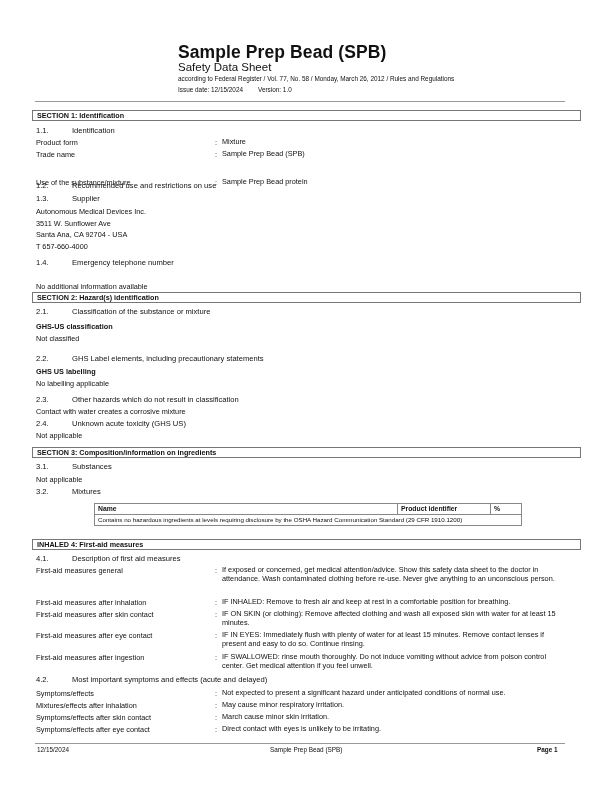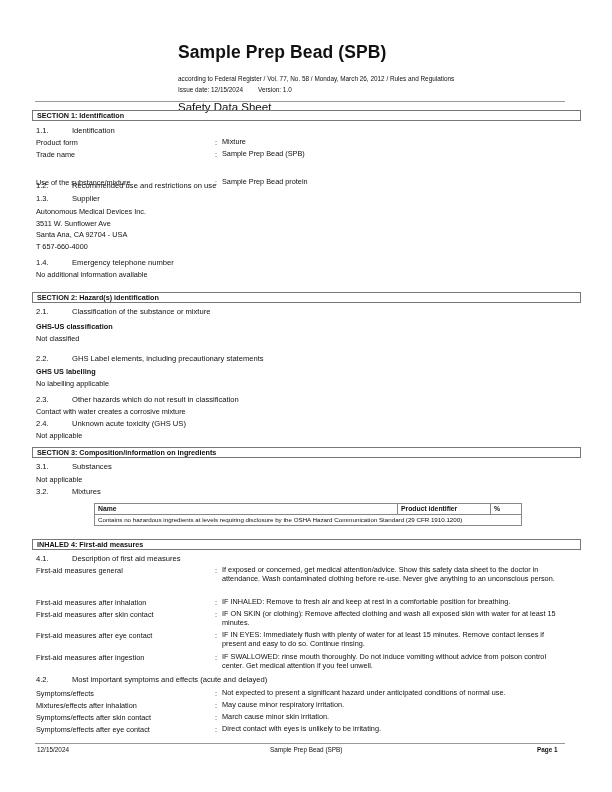--- a/index.html
+++ b/index.html
@@ -1,20 +1,20 @@
 <!DOCTYPE html>
 <html><head>
 <meta charset="utf-8">
 <style>
   html, body { margin: 0; padding: 0; background: #ffffff; }
   body { width: 612px; height: 792px; position: relative; overflow: hidden;
          font-family: "Liberation Sans", sans-serif; color: #111; font-size: 7.4px; }
   .abs { position: absolute; white-space: nowrap; }
   .title { left: 178px; top: 42px; font-size: 17.5px; font-weight: bold; letter-spacing: 0.1px; }
-  .subtitle { left: 178px; top: 61px; font-size: 11.5px; margin-top: 40px; }
+  .subtitle { left: 178px; top: 61px; font-size: 11.5px; }
   .reg { left: 178px; top: 75px; font-size: 6.4px; }
   .issue { left: 178px; top: 86px; font-size: 6.4px; }
   .version { left: 258px; top: 86px; font-size: 6.4px; }
   .hr-top { position: absolute; left: 35px; top: 101px; width: 530px; height: 0; border-top: 1px solid #999; }
   .sec-box { position: absolute; left: 32px; width: 549px; height: 11px; border: 1px solid #777;
              box-sizing: border-box; padding-left: 4px; font-weight: bold; font-size: 7.2px; line-height: 10px; }
   .sub { position: absolute; left: 36px; font-weight: normal; font-size: 7.6px; white-space: nowrap; }
   .sub .num { display: inline-block; width: 36px; }
   .lbl { position: absolute; left: 36px; font-size: 7.3px; white-space: nowrap; }
   .bold { font-weight: bold; }
@@ -51,21 +51,21 @@
 <div class="colon" style="top:178px">:</div>
 <div class="val" style="top:177px">Sample Prep Bead protein</div>
 
 <div class="sub" style="top:194px"><span class="num">1.3.</span><span>Supplier</span></div>
 <div class="lbl" style="top:207px">Autonomous Medical Devices Inc.</div>
 <div class="lbl" style="top:219px">3511 W. Sunflower Ave</div>
 <div class="lbl" style="top:230px">Santa Ana, CA 92704  - USA</div>
 <div class="lbl" style="top:242px">T 657-660-4000</div>
 
 <div class="sub" style="top:258px"><span class="num">1.4.</span><span>Emergency telephone number</span></div>
-<div class="lbl" style="top:270px">No additional information available</div>
+<div class="lbl" style="top:282px">No additional information available</div>
 
 <div class="sec-box" style="top:292px">SECTION 2: Hazard(s) identification</div>
 
 <div class="sub" style="top:307px"><span class="num">2.1.</span><span>Classification of the substance or mixture</span></div>
 <div class="lbl bold" style="top:322px">GHS-US classification</div>
 <div class="lbl" style="top:334px">Not classified</div>
 
 <div class="sub" style="top:354px"><span class="num">2.2.</span><span>GHS Label elements, including precautionary statements</span></div>
 <div class="lbl bold" style="top:367px">GHS US labelling</div>
 <div class="lbl" style="top:379px">No labelling applicable</div>

